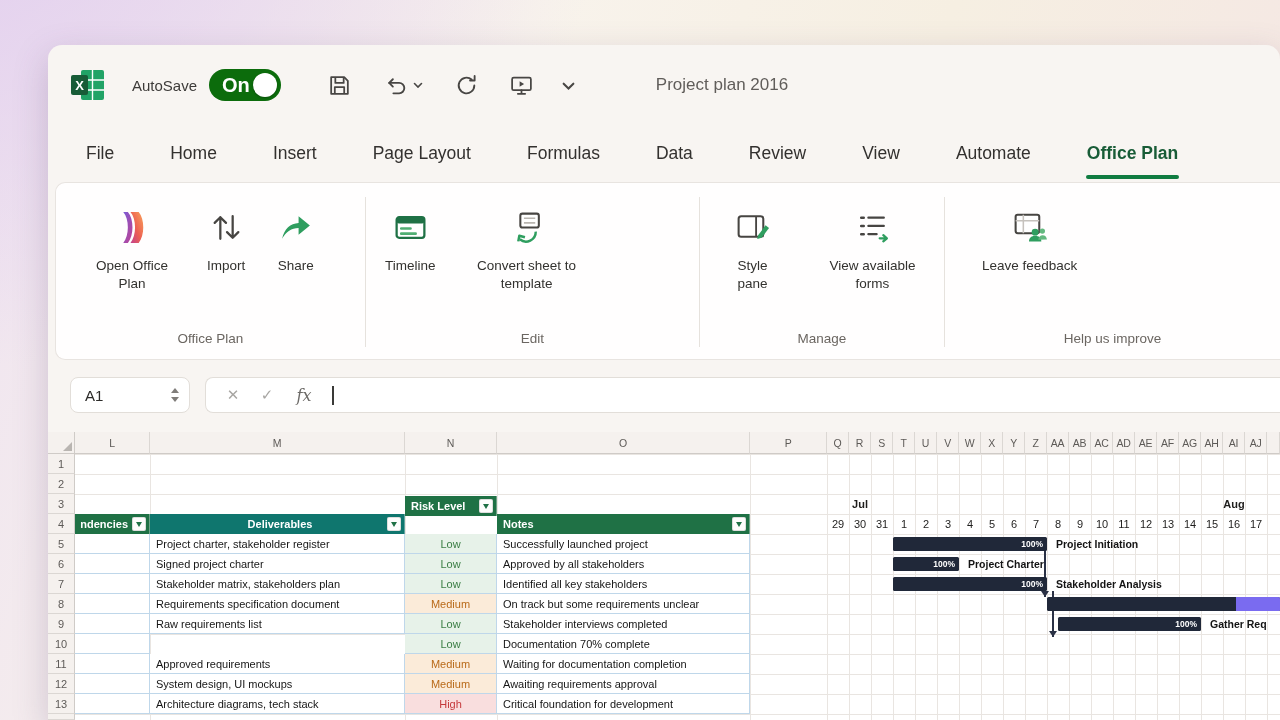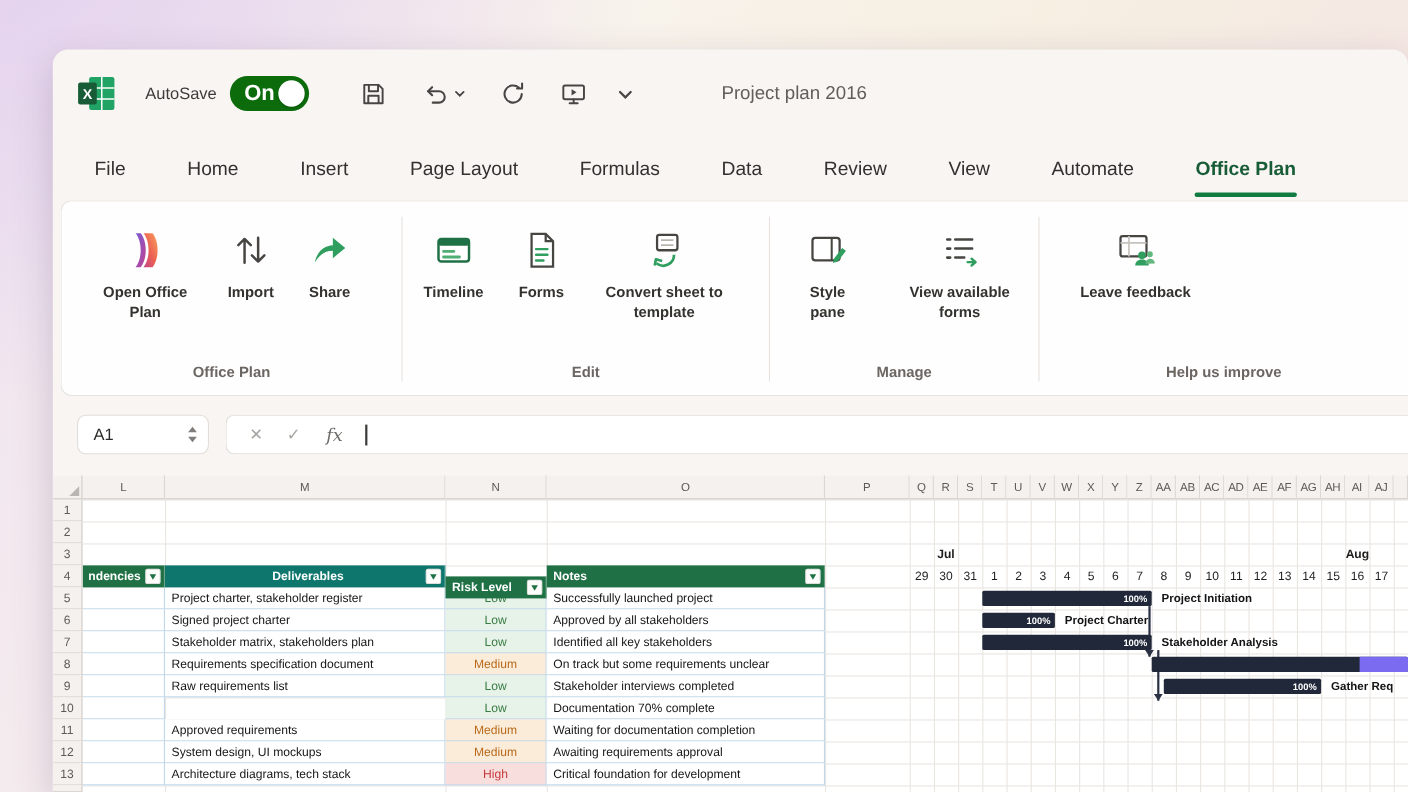--- a/index.html
+++ b/index.html
@@ -27,21 +27,21 @@
 
   
   .tabs{position:absolute;top:82px;left:36px;right:0;height:52px;display:flex;gap:52px;}
   .tab{display:flex;align-items:center;position:relative;font-size:17.5px;color:#33312f;cursor:pointer;white-space:nowrap;padding:0 2px;}
   .tab.active span{color:#185C37;font-weight:700;}
   .tab.active::after{content:"";position:absolute;left:1px;right:1px;bottom:0;height:4px;border-radius:2px;background:#107C41;}
 
   
   .ribbon-card{position:absolute;top:137px;left:7px;right:0;height:178px;background:#fffefe;
     border:1px solid #e8e4e0;border-right:none;border-radius:10px 0 0 10px;display:flex;box-sizing:border-box;}
-  .rgroup{display:flex;flex-direction:column;padding-top:22px;box-sizing:border-box;font-weight:bold;}
+  .rgroup{display:flex;flex-direction:column;padding-top:22px;box-sizing:border-box;}
   .g0{width:309px;} .g1{width:333px;} .g2{width:244px;} .g3{flex:1;}
   .ritems{flex:1;display:flex;align-items:flex-start;gap:10px;}
   .g0 .ritems{padding-left:22px;} .g1 .ritems{padding-left:8px;} .g2 .ritems{padding-left:14px;} .g3 .ritems{padding-left:26px;}
   .ritem{display:flex;flex-direction:column;align-items:center;padding:0 11px;cursor:pointer;}
   .ricon{height:44px;display:flex;align-items:center;justify-content:center;}
   .ricon svg{width:37px;height:37px;}
   .rlabel{margin-top:8px;font-size:13.5px;color:#33322f;text-align:center;line-height:1.3;}
   .rgroup-label{text-align:center;font-size:13.5px;color:#6b6661;padding:10px 0 13px;}
   .rdivider{width:1px;background:#e6e2dd;margin:14px 0 12px;}
 
@@ -225,30 +225,20 @@
           <div class="ritems">
             <div class="ritem">
               <div class="ricon">
                 <svg viewBox="0 0 36 36">
                   <rect x="4.5" y="8" width="27" height="20" rx="2.5" fill="#fff" stroke="#1F7145" stroke-width="2.2"></rect>
                   <rect x="4.5" y="8" width="27" height="6" rx="2" fill="#1F7145"></rect>
                   <path d="M9 19 h9 M9 24 h14" stroke="#4fae72" stroke-width="2.6" stroke-linecap="round"></path>
                 </svg>
               </div>
               <div class="rlabel">Timeline</div>
-            </div>
-            <div class="ritem">
-              <div class="ricon">
-                <svg viewBox="0 0 36 36">
-                  <path d="M9 3.5 h12.5 L28 10 v22.5 H9 Z" fill="#fff" stroke="#474542" stroke-width="2"></path>
-                  <path d="M21.5 3.5 V10 H28" fill="none" stroke="#474542" stroke-width="2"></path>
-                  <path d="M13 17 h10 M13 22 h10 M13 27 h6.5" stroke="#2f9e5f" stroke-width="2.2" stroke-linecap="round"></path>
-                </svg>
-              </div>
-              <div class="rlabel">Forms</div>
             </div>
             <div class="ritem">
               <div class="ricon">
                 <svg viewBox="0 0 36 36" fill="none">
                   <rect x="12" y="4.5" width="18" height="13.5" rx="2" fill="#fff" stroke="#474542" stroke-width="2"></rect>
                   <path d="M15.5 9 h11 M15.5 13.5 h11" stroke="#b9b5b0" stroke-width="1.6"></path>
                   <path d="M27 22 a9.5 9.5 0 0 1 -15.5 7.5" stroke="#2f9e5f" stroke-width="2.4"></path>
                   <path d="M10 31.5 l1 -5.5 5.5 1.5" stroke="#2f9e5f" stroke-width="2.4" stroke-linejoin="round"></path>
                 </svg>
               </div>
@@ -408,21 +398,21 @@
           <div class="filter-btn">
             <i></i>
           </div>
         </div>
         <div class="thead-cell" style="left: 102px; width: 255px; top: 82px; background: #0f766e; justify-content: center;">
           <span>Deliverables</span>
           <div class="filter-btn">
             <i></i>
           </div>
         </div>
-        <div class="thead-cell" style="left: 357px; width: 92px; top: 92px; background: rgb(31, 113, 69);">
+        <div class="thead-cell" style="left: 357px; width: 92px; top: 64px; background: rgb(31, 113, 69);">
           <span>Risk Level</span>
           <div class="filter-btn">
             <i></i>
           </div>
         </div>
         <div class="thead-cell" style="left: 449px; width: 253px; top: 82px; background: rgb(31, 113, 69);">
           <span>Notes</span>
           <div class="filter-btn">
             <i></i>
           </div>

